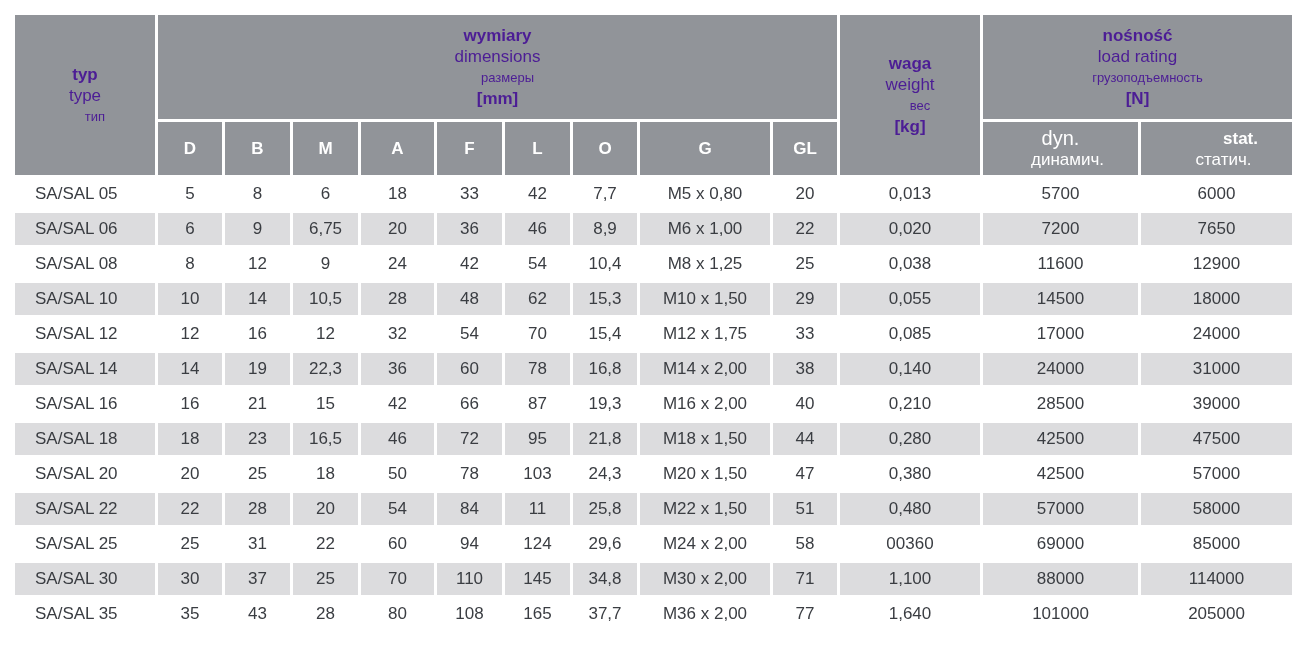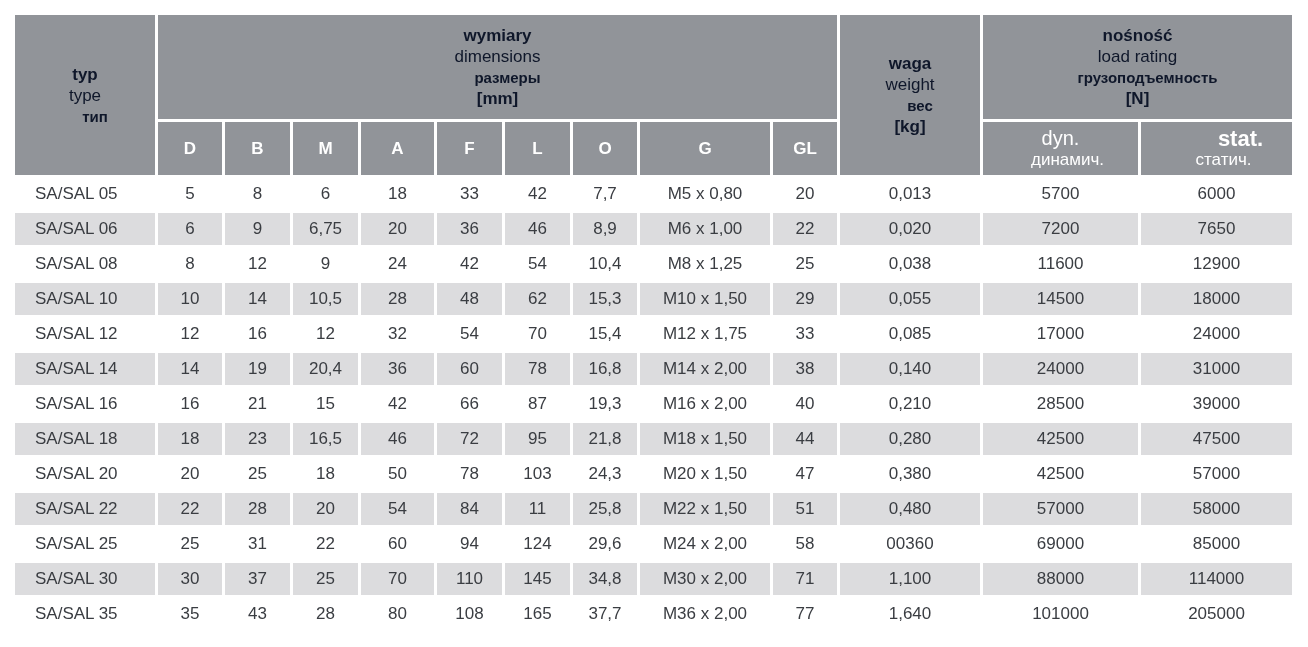--- a/index.html
+++ b/index.html
@@ -27,28 +27,28 @@
   }
   td, th {
     padding: 0;
     margin: 0;
     overflow: hidden;
     white-space: nowrap;
   }
   
   th.hdr {
     background: #919499;
-    color: #0f172a;
+    color: #4c1d95;
     font-weight: normal;
     text-align: center;
     vertical-align: middle;
   }
   th.hdr .b  { display: block; font-weight: bold;  font-size: 17px; line-height: 21px; }
   th.hdr .i  { display: block; font-size: 17px; line-height: 21px; font-weight: normal; }
-  th.hdr .r  { display: block; font-size: 15px;    line-height: 21px; font-weight: bold; padding-left: 20px; }
+  th.hdr .r  { display: block; font-size: 13px;    line-height: 21px; font-weight: normal; padding-left: 20px; }
   th.subhdr {
     background: #919499;
     color: #ffffff;
     font-weight: bold;
     font-size: 17px;
     text-align: center;
     vertical-align: middle;
   }
   th.subhdr .r { display: block; font-weight: normal; font-size: 17px; line-height: 21px; padding-left: 14px; }
   
@@ -124,21 +124,21 @@
         <th class="subhdr">F</th>
         <th class="subhdr">L</th>
         <th class="subhdr">O</th>
         <th class="subhdr">G</th>
         <th class="subhdr">GL</th>
         <th class="subhdr">
           <span class="b" style="display:block;font-weight:normal;font-size:20px;line-height:21px;">dyn.</span>
           <span class="r">динамич.</span>
         </th>
         <th class="subhdr">
-          <span class="b" style="display:block;font-weight:bold;font-size:22px;line-height:21px;padding-left:48px;">stat.</span>
+          <span class="b" style="display:block;font-weight:bold;font-size:17px;line-height:21px;padding-left:48px;">stat.</span>
           <span class="r">статич.</span>
         </th>
       </tr>
     </thead>
     <tbody id="spec-body">
         <tr>
           <td class="typecell">SA/SAL 05</td>
           <td>5</td>
           <td>8</td>
           <td>6</td>
@@ -209,21 +209,21 @@
           <td>M12 x 1,75</td>
           <td>33</td>
           <td>0,085</td>
           <td>17000</td>
           <td>24000</td>
         </tr>
         <tr class="stripe">
           <td class="typecell">SA/SAL 14</td>
           <td>14</td>
           <td>19</td>
-          <td>20,4</td>
+          <td>22,3</td>
           <td>36</td>
           <td>60</td>
           <td>78</td>
           <td>16,8</td>
           <td>M14 x 2,00</td>
           <td>38</td>
           <td>0,140</td>
           <td>24000</td>
           <td>31000</td>
         </tr>

